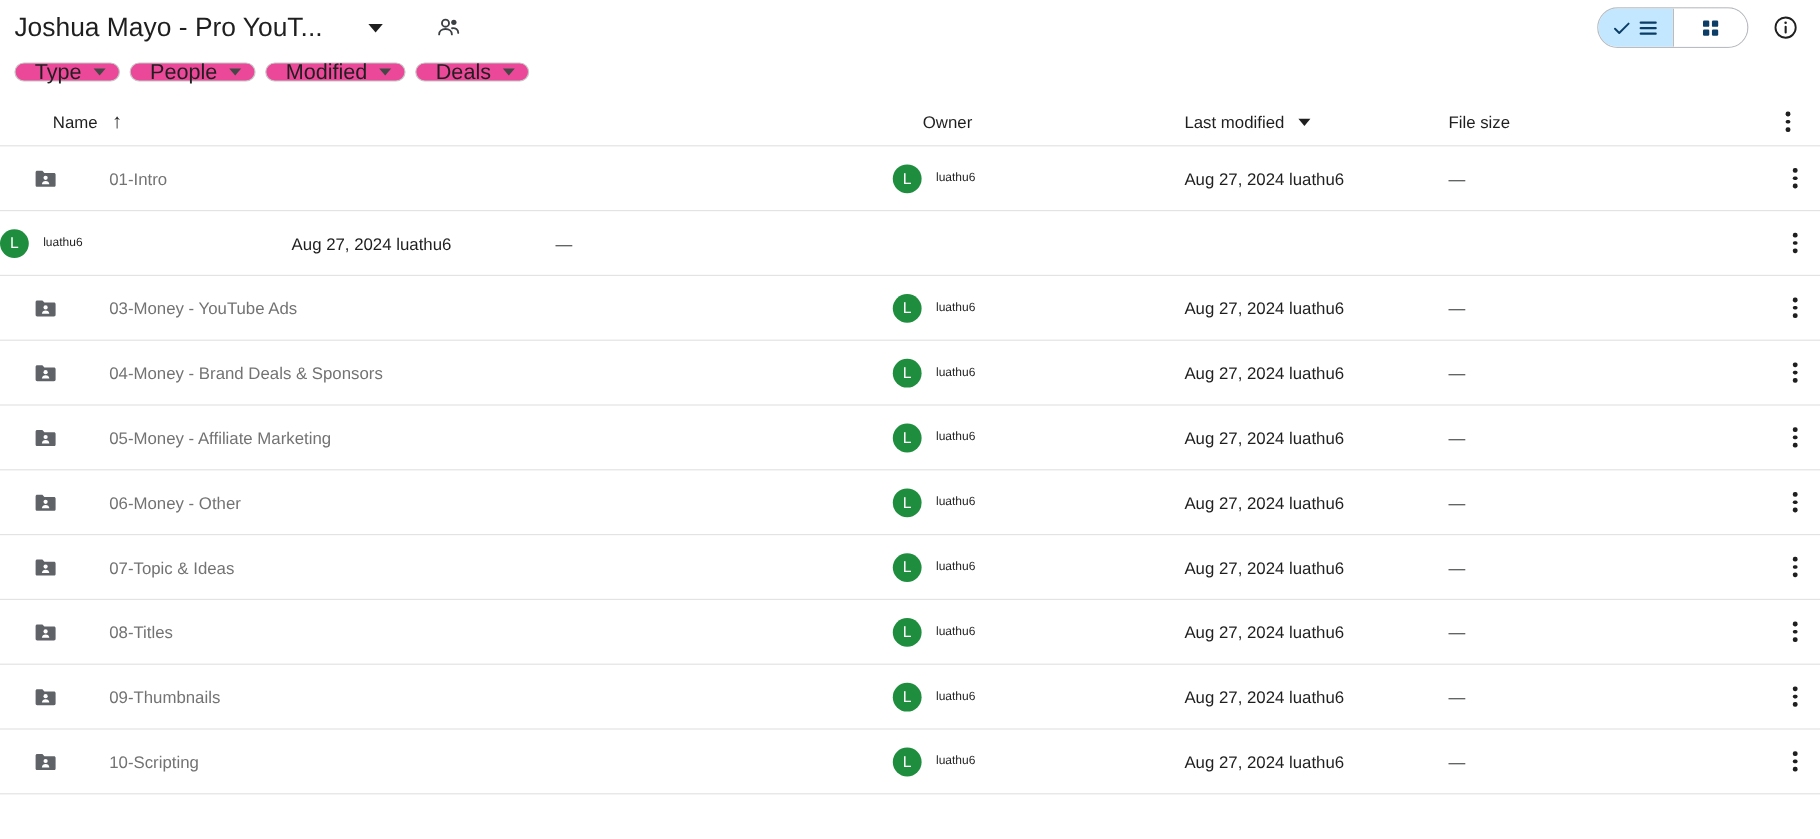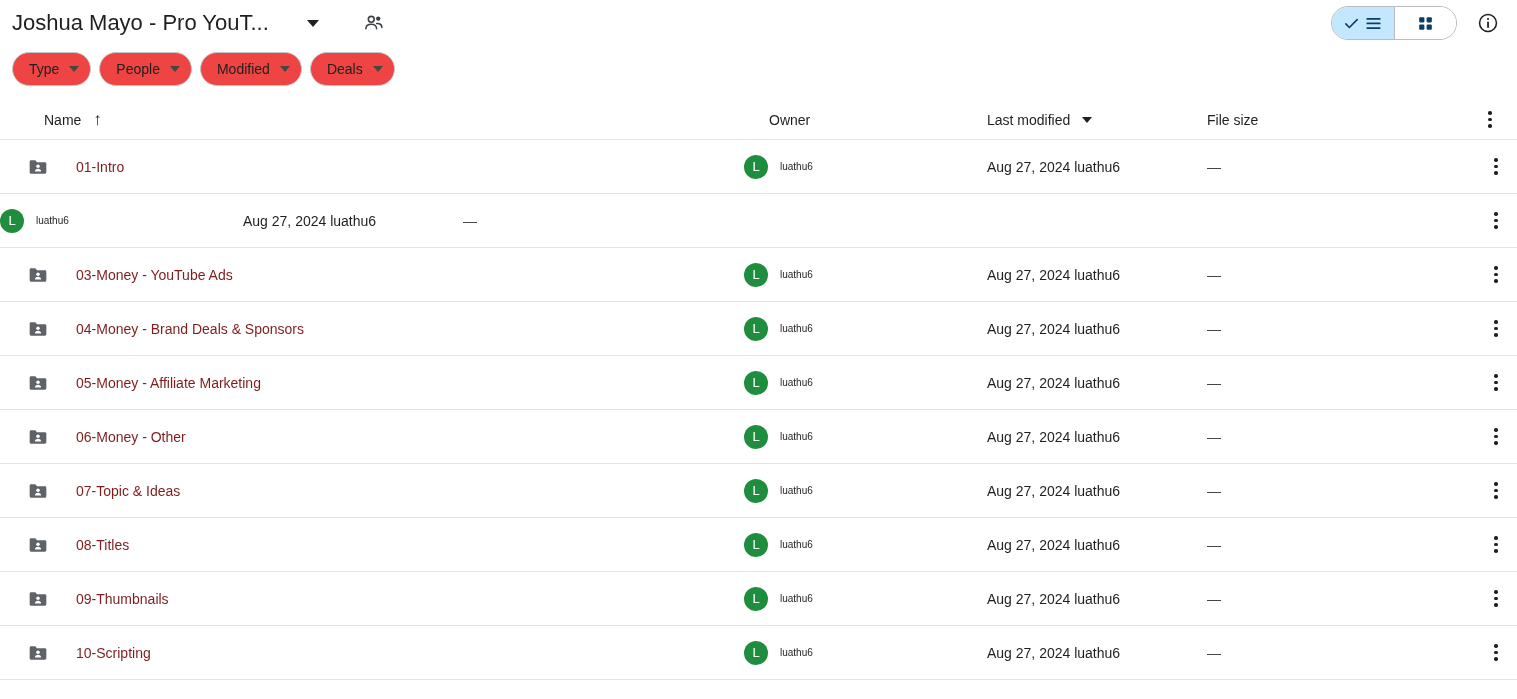--- a/index.html
+++ b/index.html
@@ -94,31 +94,31 @@
     cursor: pointer;
   }
 
   
   .chips {
     display: flex;
     gap: 8px;
     padding: 6px 12px 14px 12px;
   }
   .chip {
-    height: 34px;
+    height: 16px;
     border: 1px solid #c4c7c5;
     border-radius: 17px;
     display: flex;
     align-items: center;
     padding: 0 11px 0 16px;
     gap: 10px;
-    font-size: 14px;
+    font-size: 18px;
     color: #1f1f1f;
     cursor: pointer;
-    background: #ef4444;
+    background: #ec4899;
     white-space: nowrap;
   }
   .chip .caret-sm {
     width: 0; height: 0;
     border-left: 5px solid transparent;
     border-right: 5px solid transparent;
     border-top: 6px solid #444746;
   }
 
   
@@ -161,21 +161,21 @@
     font-size: 14px;
     color: #1f1f1f;
     cursor: pointer;
   }
   .folder-icon {
     width: 20px; height: 20px;
     margin: 0 28px 0 28px;
     flex: 0 0 20px;
     position: relative;
   }
-  .file-name { font-size: 14px; color: #7f1d1d; }
+  .file-name { font-size: 14px; color: #737373; margin-left: 15px; }
 
   .avatar {
     width: 24px; height: 24px;
     border-radius: 50%;
     background: #1e8e3e;
     color: #ffffff;
     font-size: 13px;
     display: flex;
     align-items: center;
     justify-content: center;

